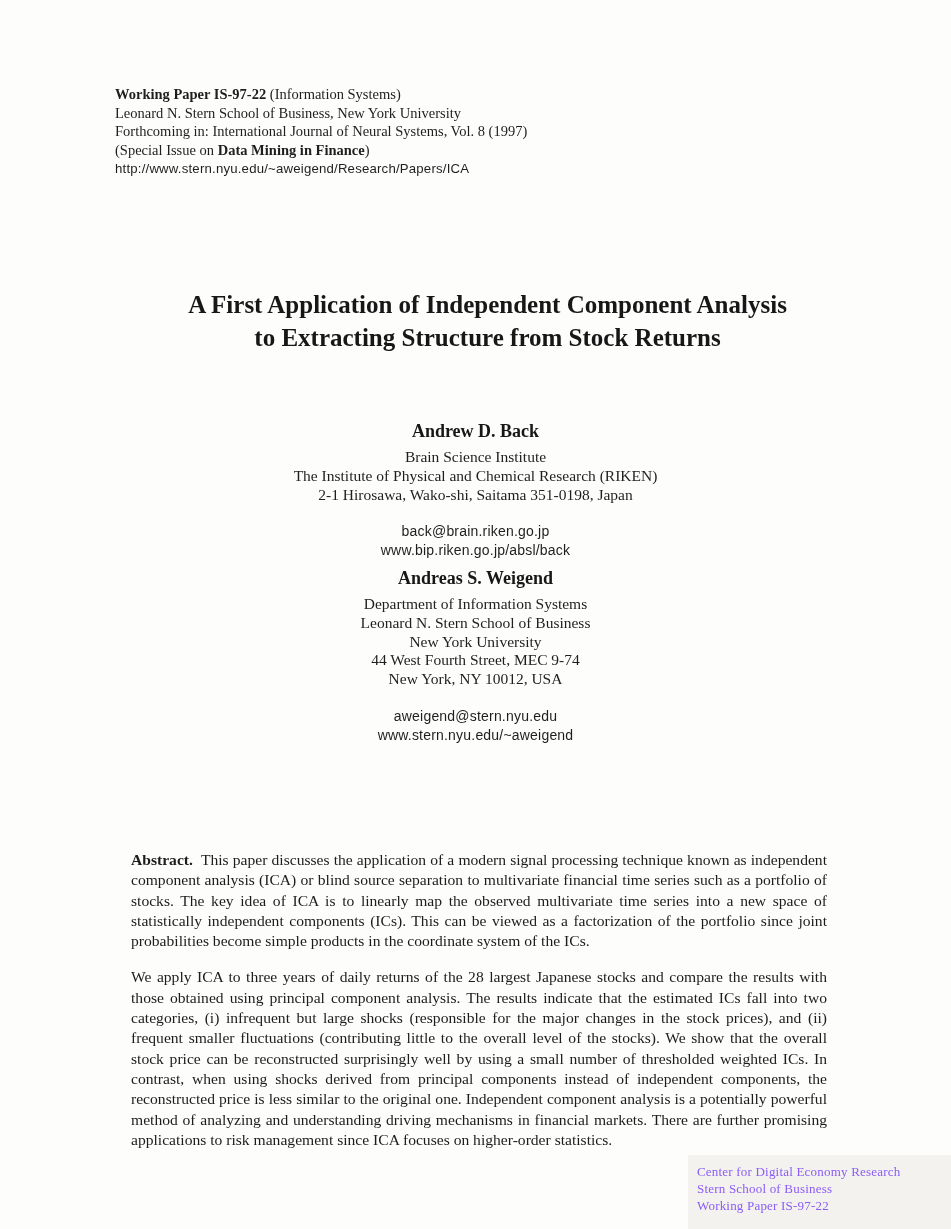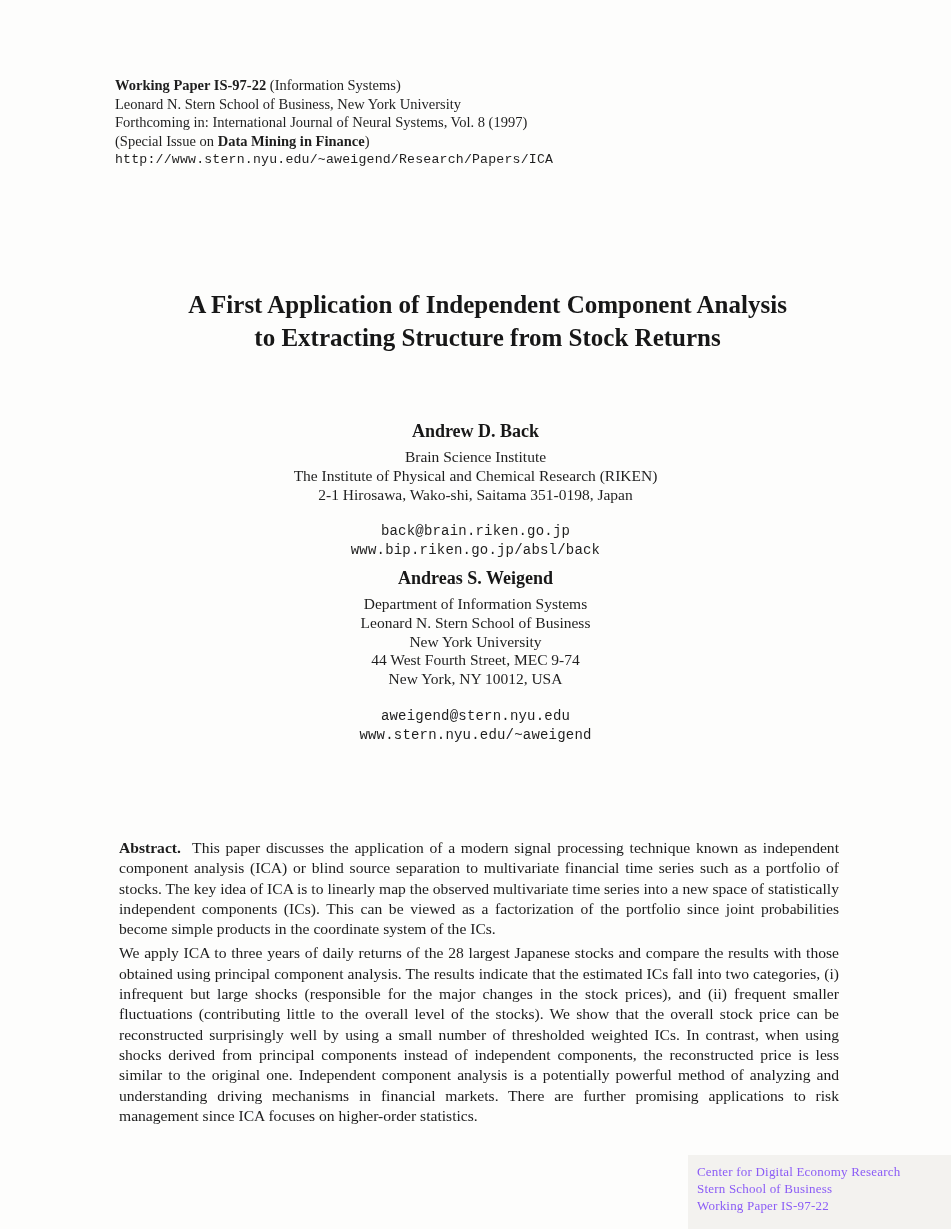--- a/index.html
+++ b/index.html
@@ -8,28 +8,28 @@
     background: #ffffff;
     font-family: "Liberation Serif", "DejaVu Serif", serif;
   }
   .page {
     position: relative;
     width: 951px; height: 1229px;
     background: #fdfdfc;
     overflow: hidden;
     color: #1e1e1e;
   }
-  .mono { font-family: Liberation Mono, monospace; }
+  .mono { font-family: Liberation Sans, sans-serif; }
   .b { font-weight: bold; }
   .i { }
 
   
   .header-block {
     position: absolute;
-    left: 115px; top: 76px;
+    left: 115px; top: 85px;
     font-size: 14.5px;
     line-height: 18.6px;
     white-space: nowrap;
   }
   .header-block .url-line {
     font-size: 13.2px;
     letter-spacing: 0.2px;
     padding-top: 1px;
   }
 
@@ -75,21 +75,21 @@
   
   .abstract-block {
     position: absolute;
     left: 115px; top: 834px;
     width: 728px;
     font-size: 15.6px;
     line-height: 20.3px;
     text-align: justify;
     color: #1c1c1c;
   }
-  .abstract-block p { margin: 4px; }
+  .abstract-block p { margin: 16px; }
 
   
   .stamp-box {
     position: absolute;
     left: 688px; top: 1155px;
     width: 263px; height: 74px;
     background: #f3f2ef;
   }
   .stamp-text {
     position: absolute;

